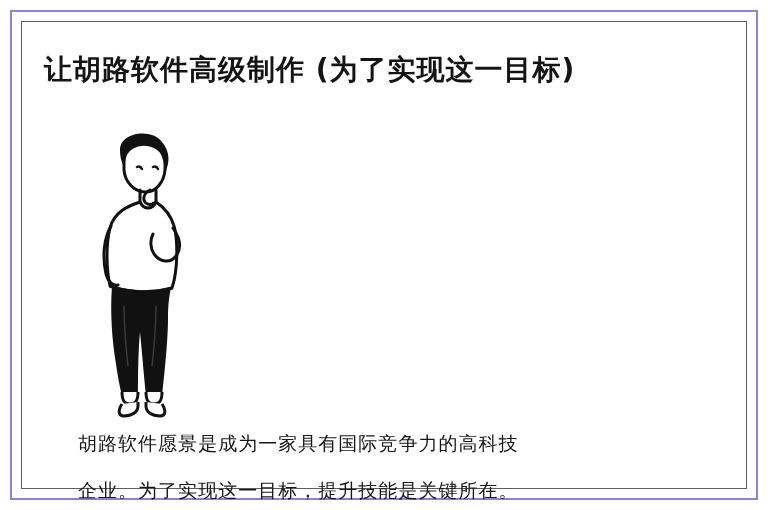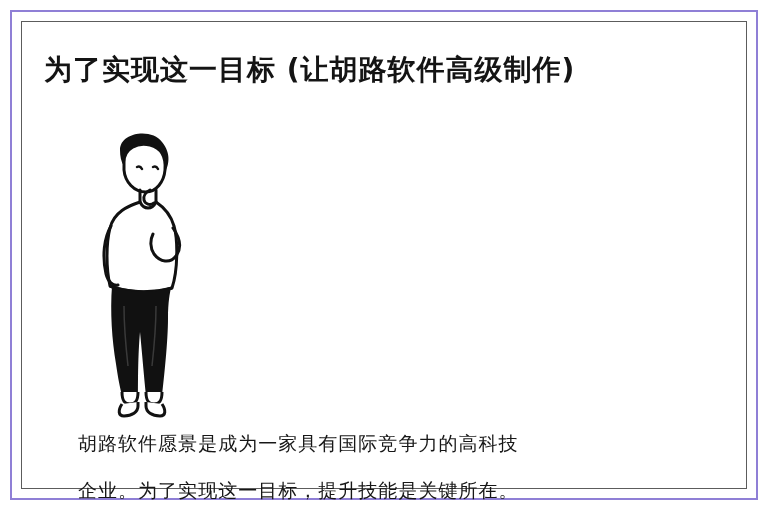--- a/index.html
+++ b/index.html
@@ -84,21 +84,21 @@
   }
 </style>
 </head>
 <body>
 
 <div class="page">
   <div class="outer-border"></div>
   <div class="inner-border"></div>
 
   <div class="content">
-    <h1 class="title">为了实现这一目标 (让胡路软件高级制作)</h1>
+    <h1 class="title">让胡路软件高级制作 (为了实现这一目标)</h1>
 
     <div class="body-area">
       <div class="illustration">
         <svg width="140" height="300" viewBox="0 0 140 300" fill="none" xmlns="http://www.w3.org/2000/svg">
 
           <path d="M40 30 C40 12, 72 8, 82 22 C92 34, 88 46, 86 50 C84 40, 78 34, 68 34 C58 34, 48 38, 44 46 C41 42, 40 36, 40 30 Z" fill="#111111"></path>
 
           <path d="M44 42 C44 28, 58 22, 70 25 C82 28, 86 38, 85 50 C84 62, 76 72, 66 72 C54 72, 45 62, 44 50 Z" fill="#ffffff" stroke="#111111" stroke-width="3"></path>
 
           <path d="M57 47 C59 46, 61 47, 62 49" stroke="#111111" stroke-width="2.5" stroke-linecap="round"></path>

